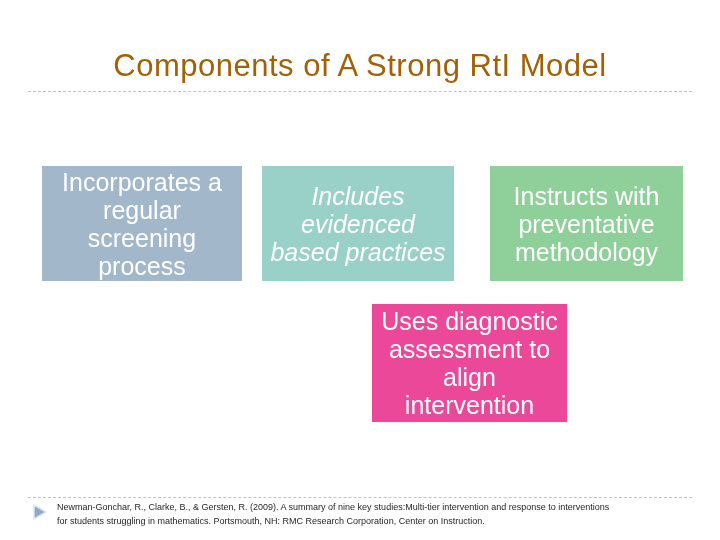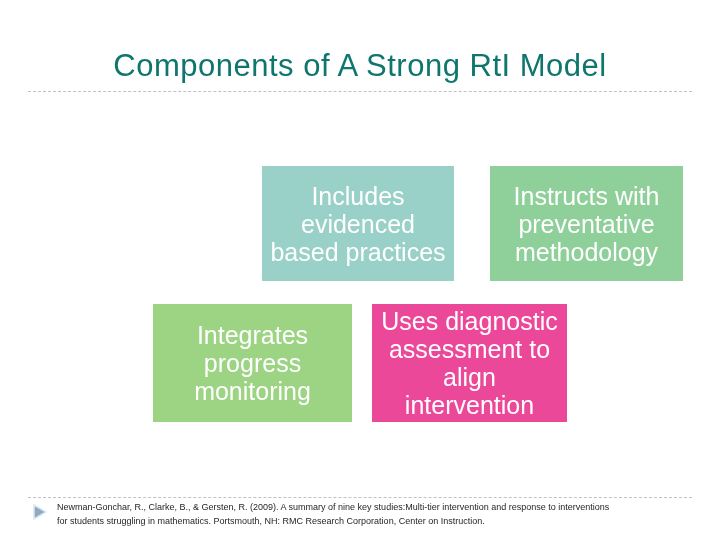--- a/index.html
+++ b/index.html
@@ -17,21 +17,21 @@
   }
   .title {
     position: absolute;
     top: 48px;
     left: 0;
     width: 720px;
     margin: 0;
     text-align: center;
     font-size: 31px;
     font-weight: 400;
-    color: #0f766e;
+    color: #a16207;
     letter-spacing: 0.5px;
   }
   .rule {
     position: absolute;
     left: 28px;
     width: 664px;
     height: 0;
     border-top: 1px dashed #bfc3c9;
   }
   .rule-top { top: 91px; }
@@ -75,38 +75,39 @@
 </style>
 </head>
 <body>
 
 <div class="slide">
 
   <h1 class="title">Components of A Strong RtI Model</h1>
 
   <div class="rule rule-top"></div>
 
+  <div class="box box-1" style="background-color: rgb(163, 183, 203);">
+    <span>Incorporates a
+regular
+screening
+process</span>
+  </div>
 
-  <div class="box box-2" style="background-color: rgb(153, 209, 200);">
+  <div class="box box-2" style="background-color: rgb(153, 209, 200); font-style: italic;">
     <span>Includes
 evidenced
 based practices</span>
   </div>
 
   <div class="box box-3" style="background-color: rgb(143, 208, 154);">
     <span>Instructs with
 preventative
 methodology</span>
   </div>
 
-  <div class="box box-4" style="background-color: rgb(156, 212, 131);">
-    <span>Integrates
-progress
-monitoring</span>
-  </div>
 
   <div class="box box-5" style="background-color: #ec4899;">
     <span>Uses diagnostic
 assessment to
 align
 intervention</span>
   </div>
 
   <div class="rule rule-bottom"></div>
 

